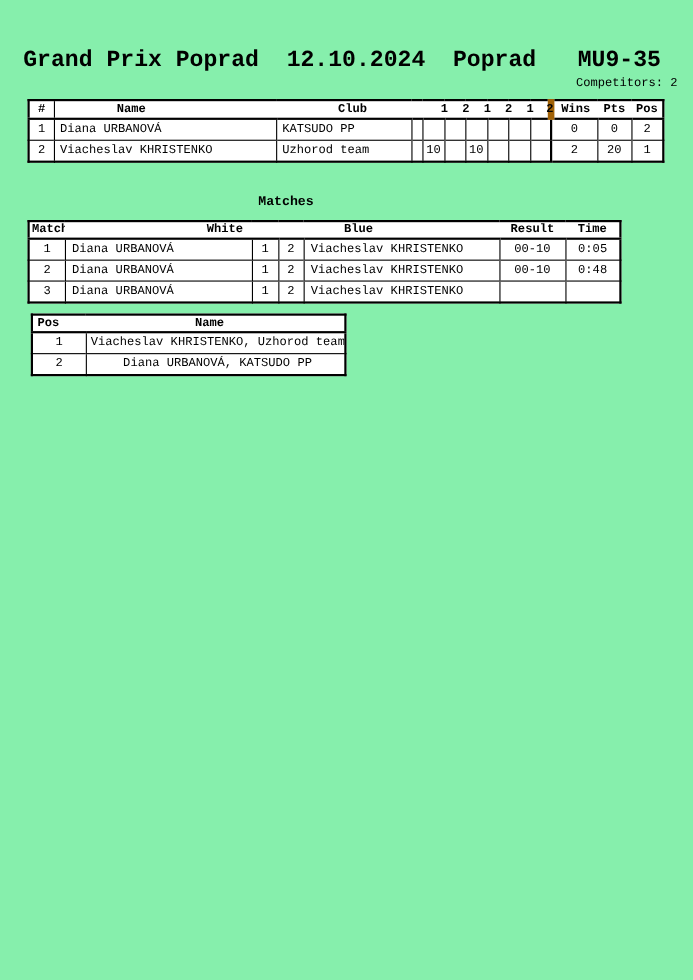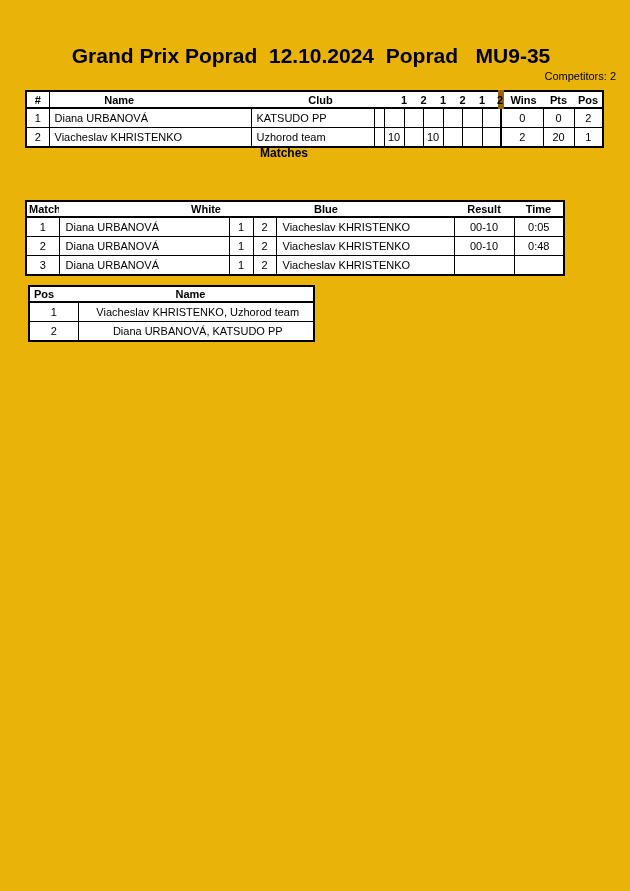--- a/index.html
+++ b/index.html
@@ -1,36 +1,36 @@
 <!DOCTYPE html>
 <html><head>
 <meta charset="utf-8">
 <style>
   html,body{margin:0;padding:0;background:#fff;}
   .page{
     position:relative;
     width:630px;height:891px;
-    background:#eab308;
-    font-family:Liberation Sans, sans-serif;
+    background:#86efac;
+    font-family:Liberation Mono, monospace;
     color:#000;
     overflow:hidden;
   }
   .doc-title{
     position:absolute;top:44px;left:0;width:622px;
     text-align:center;
     font-size:21px;font-weight:bold;
     white-space:pre;
   }
   .section-title{
     position:absolute;
     font-size:12px;font-weight:bold;
     text-align:center;
   }
   .sec-competitors{top:69px;left:0;width:516px;}
-  .sec-matches{top:146px;left:0;width:520px;padding-left:24px;}
+  .sec-matches{top:176px;left:0;width:520px;}
   .sec-results{top:263px;left:16px;width:350px;margin-top:32px;}
   .competitors-count{
     position:absolute;top:70px;left:0;width:600px;
     text-align:right;font-size:11px;margin-left:16px;
   }
   table{
     position:absolute;
     border-collapse:collapse;
     table-layout:fixed;
     font-size:11px;

